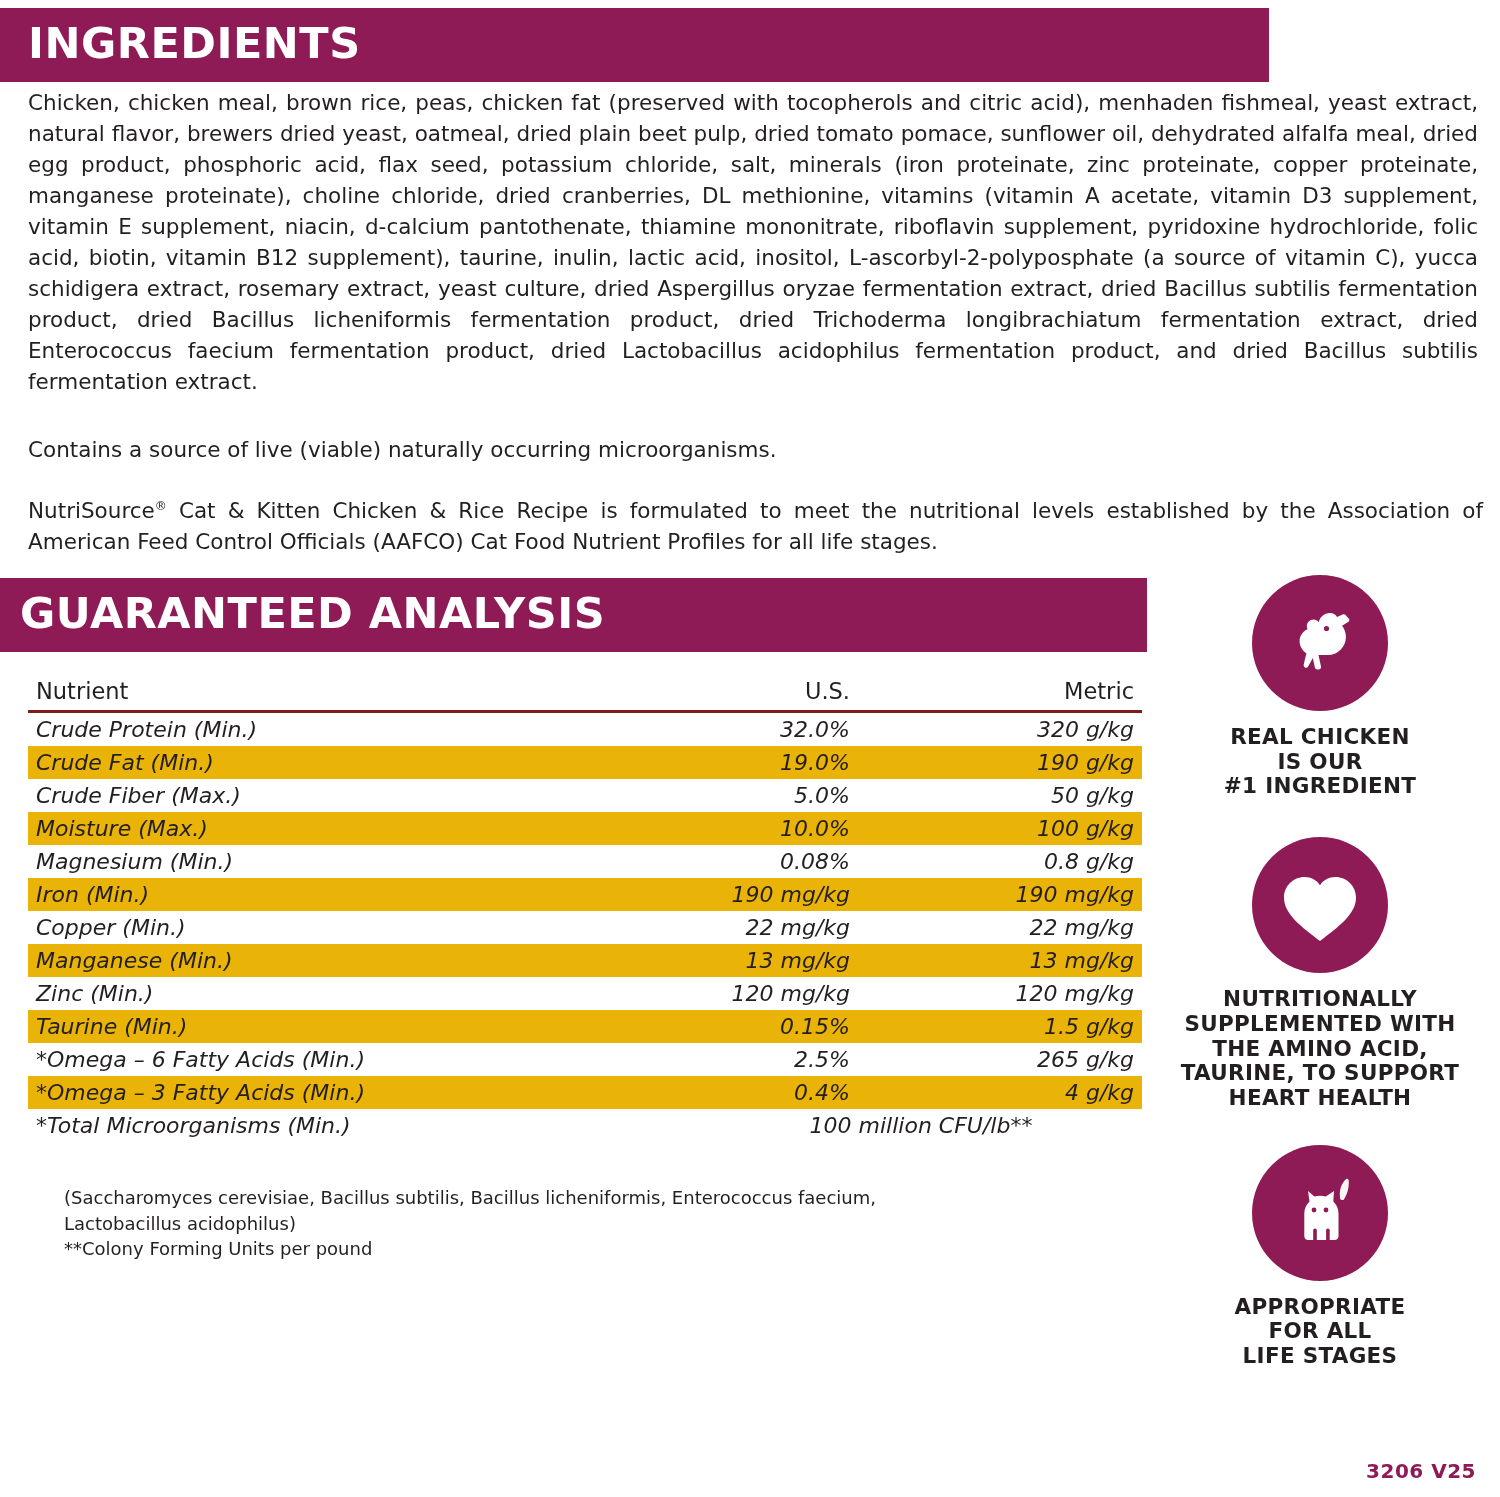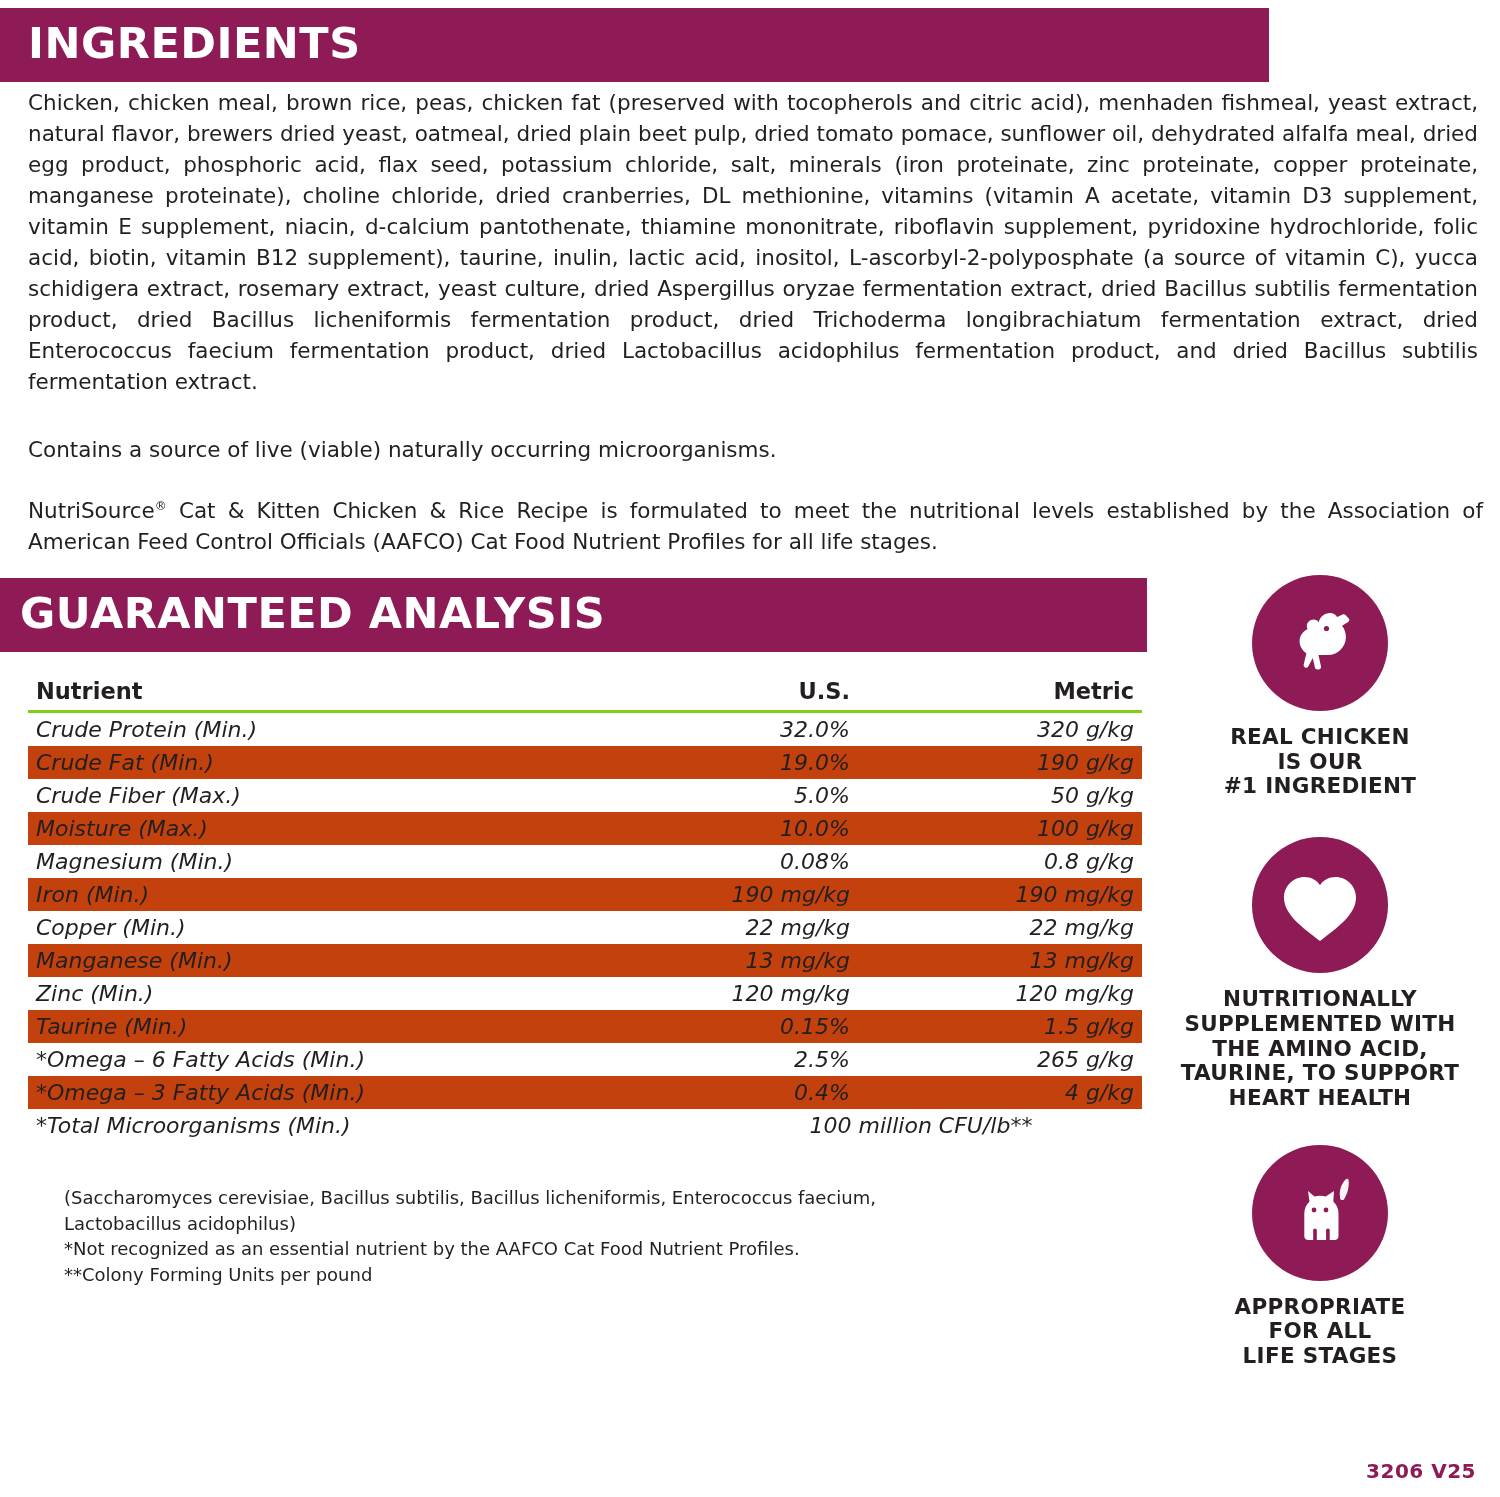--- a/index.html
+++ b/index.html
@@ -72,35 +72,35 @@
   
   #ga-table {
     position: absolute;
     left: 28px;
     top: 676px;
     width: 1114px;
     border-collapse: collapse;
     font-size: 22px;
   }
   #ga-table th {
-    font-weight: bold;
+    font-weight: normal;
     padding: 2px 8px 6px 8px;
-    border-bottom: 3px solid #84cc16;
+    border-bottom: 3px solid #7f1d1d;
     font-size: 22.5px;
   }
   #ga-table th.c-nutrient { text-align: left; }
   #ga-table th.c-us, #ga-table th.c-metric { text-align: right; }
   #ga-table td {
     padding: 4px 8px;
     white-space: nowrap;
     font-style: italic;
   }
   #ga-table td.c-nutrient { text-align: left; }
   #ga-table td.c-us, #ga-table td.c-metric { text-align: right; }
-  #ga-table tbody tr.alt td { background: #c2410c; }
+  #ga-table tbody tr.alt td { background: #eab308; }
   #ga-table col.w-nutrient { width: 560px; }
   #ga-table col.w-us { width: 270px; }
   #ga-table col.w-metric { width: 284px; }
   #ga-table td.c-center-span { text-align: center; padding-left: 120px; }
 
   
   #footnotes {
     position: absolute;
     left: 28px;
     top: 1185px;
@@ -245,21 +245,20 @@
     <tr>
       <td class="c-nutrient">*Total Microorganisms (Min.)</td>
       <td class="c-center-span" colspan="2">100 million CFU/lb**</td>
     </tr>
   </tbody>
 </table>
 
 <div id="footnotes">
   <div>(Saccharomyces cerevisiae, Bacillus subtilis, Bacillus licheniformis, Enterococcus faecium,</div>
   <div>Lactobacillus acidophilus)</div>
-  <div>*Not recognized as an essential nutrient by the AAFCO Cat Food Nutrient Profiles.</div>
   <div>**Colony Forming Units per pound</div>
 </div>
 
 <div id="badges">
 
   <div class="badge" id="badge-chicken">
     <div class="badge-circle">
       <svg width="92" height="92" viewBox="0 0 92 92" aria-hidden="true">
         <g fill="#ffffff">
           <path d="M56 16c-5.6 0-10.2 4-11.2 9.2-1.2-1.6-3.1-2.6-5.3-2.6-3.7 0-6.7 3-6.7 6.7 0 1.1.3 2.1.7 3-4.6 1.9-7.9 6.5-7.9 11.8 0 5.2 2.7 9.6 6.8 12.2l-2.7 11.3c-.3 1.2.3 2.4 1.4 2.9 1.2.5 2.5 0 3.1-1.1l4.6-8.4 2.1 9.6c.3 1.2 1.3 2 2.5 2h1.1c1.6 0 2.8-1.5 2.5-3.1L44.5 58h9.3c10 0 18.1-8.1 18.1-18.1 0-4.2-1.4-8-3.8-11.1l6.4-4.1c1-.6 1.2-2 .4-2.9l-3.6-4c-.5-.6-1.4-.8-2.1-.5l-6.1 2.6C61.6 17.2 59 16 56 16z"></path>

